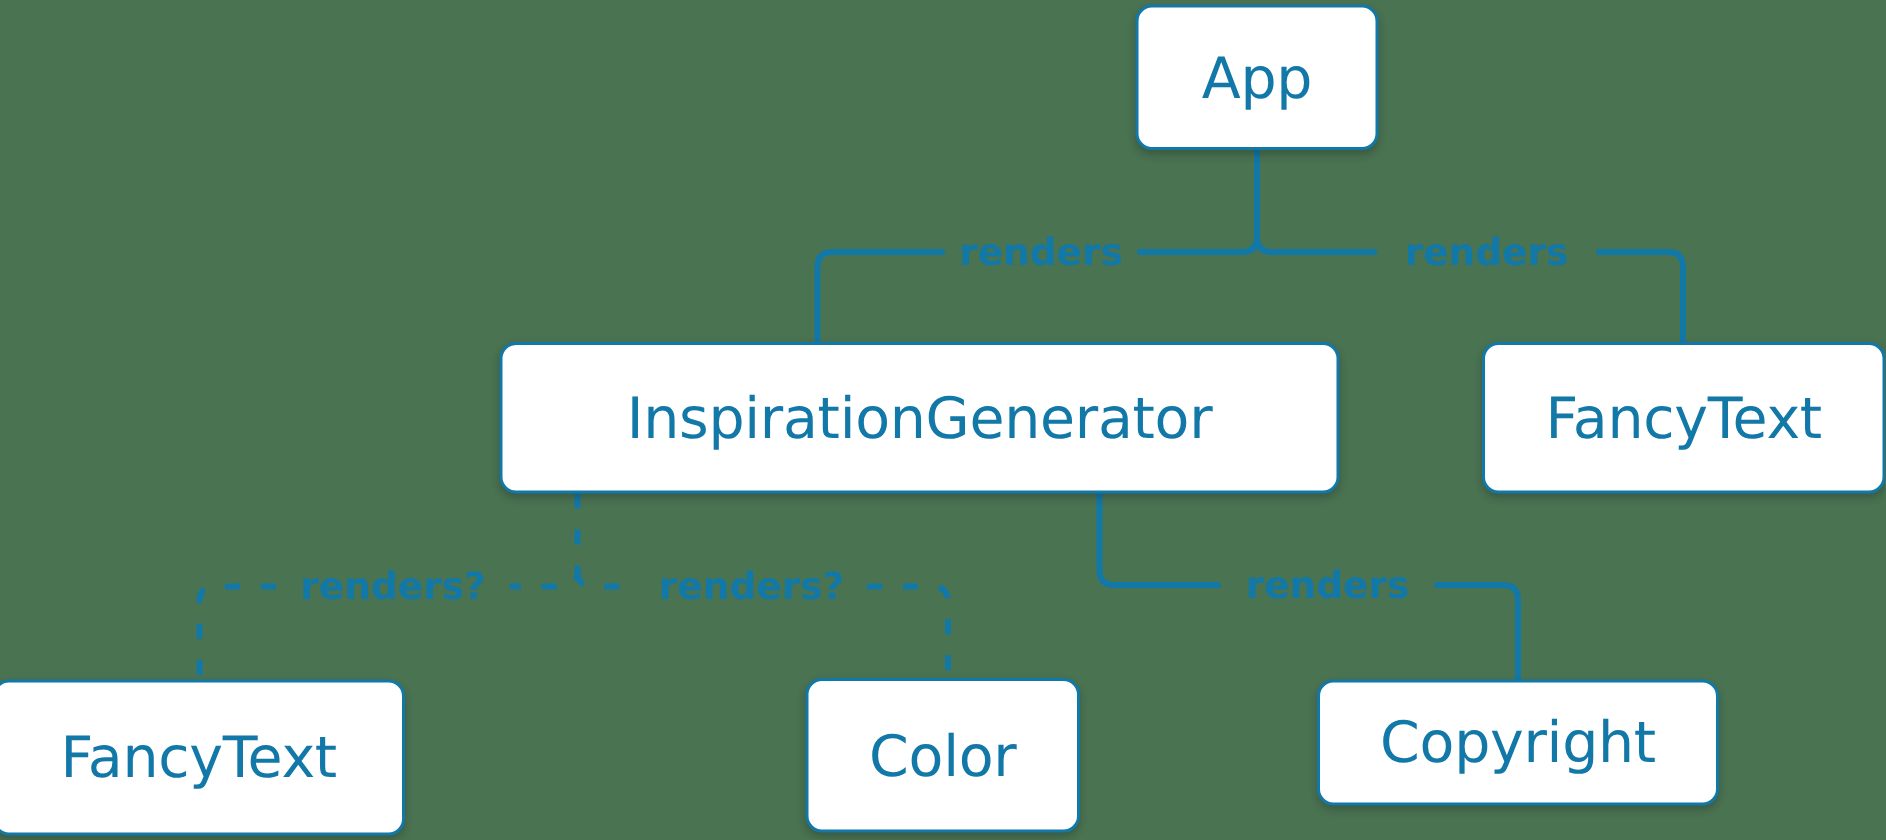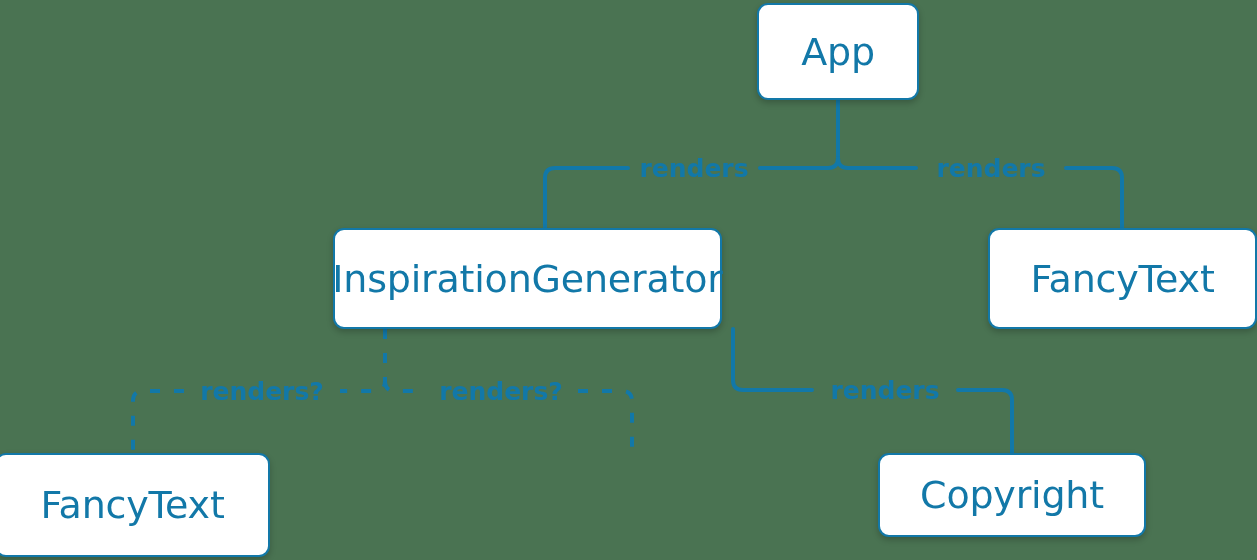--- a/index.html
+++ b/index.html
@@ -90,30 +90,33 @@
   <div class="edge-label" style="left:694px; top:168px;">renders</div>
   <div class="edge-label" style="left:991px; top:168px;">renders</div>
   <div class="edge-label" style="left:262px; top:391px;">renders?</div>
   <div class="edge-label" style="left:501px; top:391px;">renders?</div>
   <div class="edge-label" style="left:885px; top:390px;">renders</div>
 
   <div class="node" style="left:757px; top:3px; width:162px; height:97px;">
     <span class="node-label">App</span>
   </div>
 
-  <div class="node" style="left:333px; top:228px; width:389px; height:101px;">
+  <div class="node" style="left:333px; top:228px; width:560px; height:101px;">
     <span class="node-label">InspirationGenerator</span>
   </div>
 
   <div class="node" style="left:988px; top:228px; width:269px; height:101px;">
     <span class="node-label">FancyText</span>
   </div>
 
   <div class="node" style="left:-5px; top:453px; width:275px; height:104px;">
     <span class="node-label">FancyText</span>
   </div>
 
+  <div class="node" style="left:537px; top:452px; width:183px; height:103px;">
+    <span class="node-label">Color</span>
+  </div>
 
   <div class="node" style="left:878px; top:453px; width:268px; height:84px;">
     <span class="node-label">Copyright</span>
   </div>
 
 </div>
 
 </body></html>

